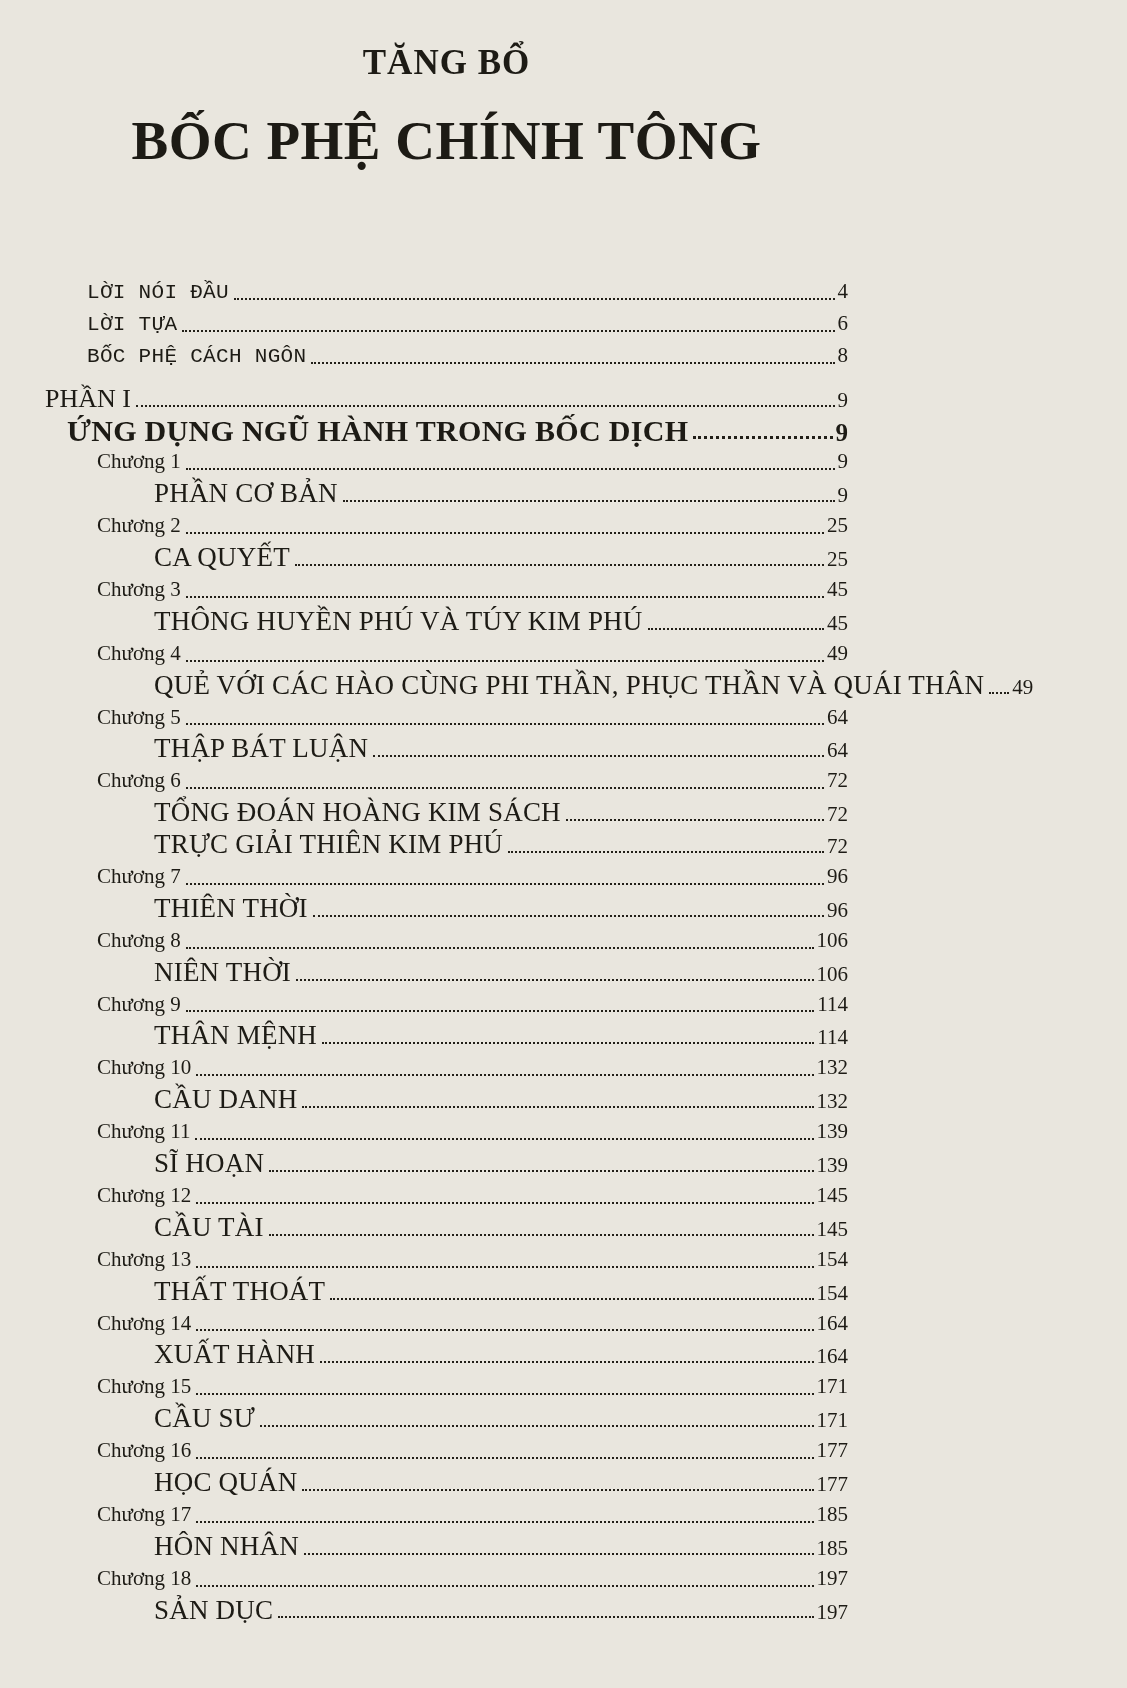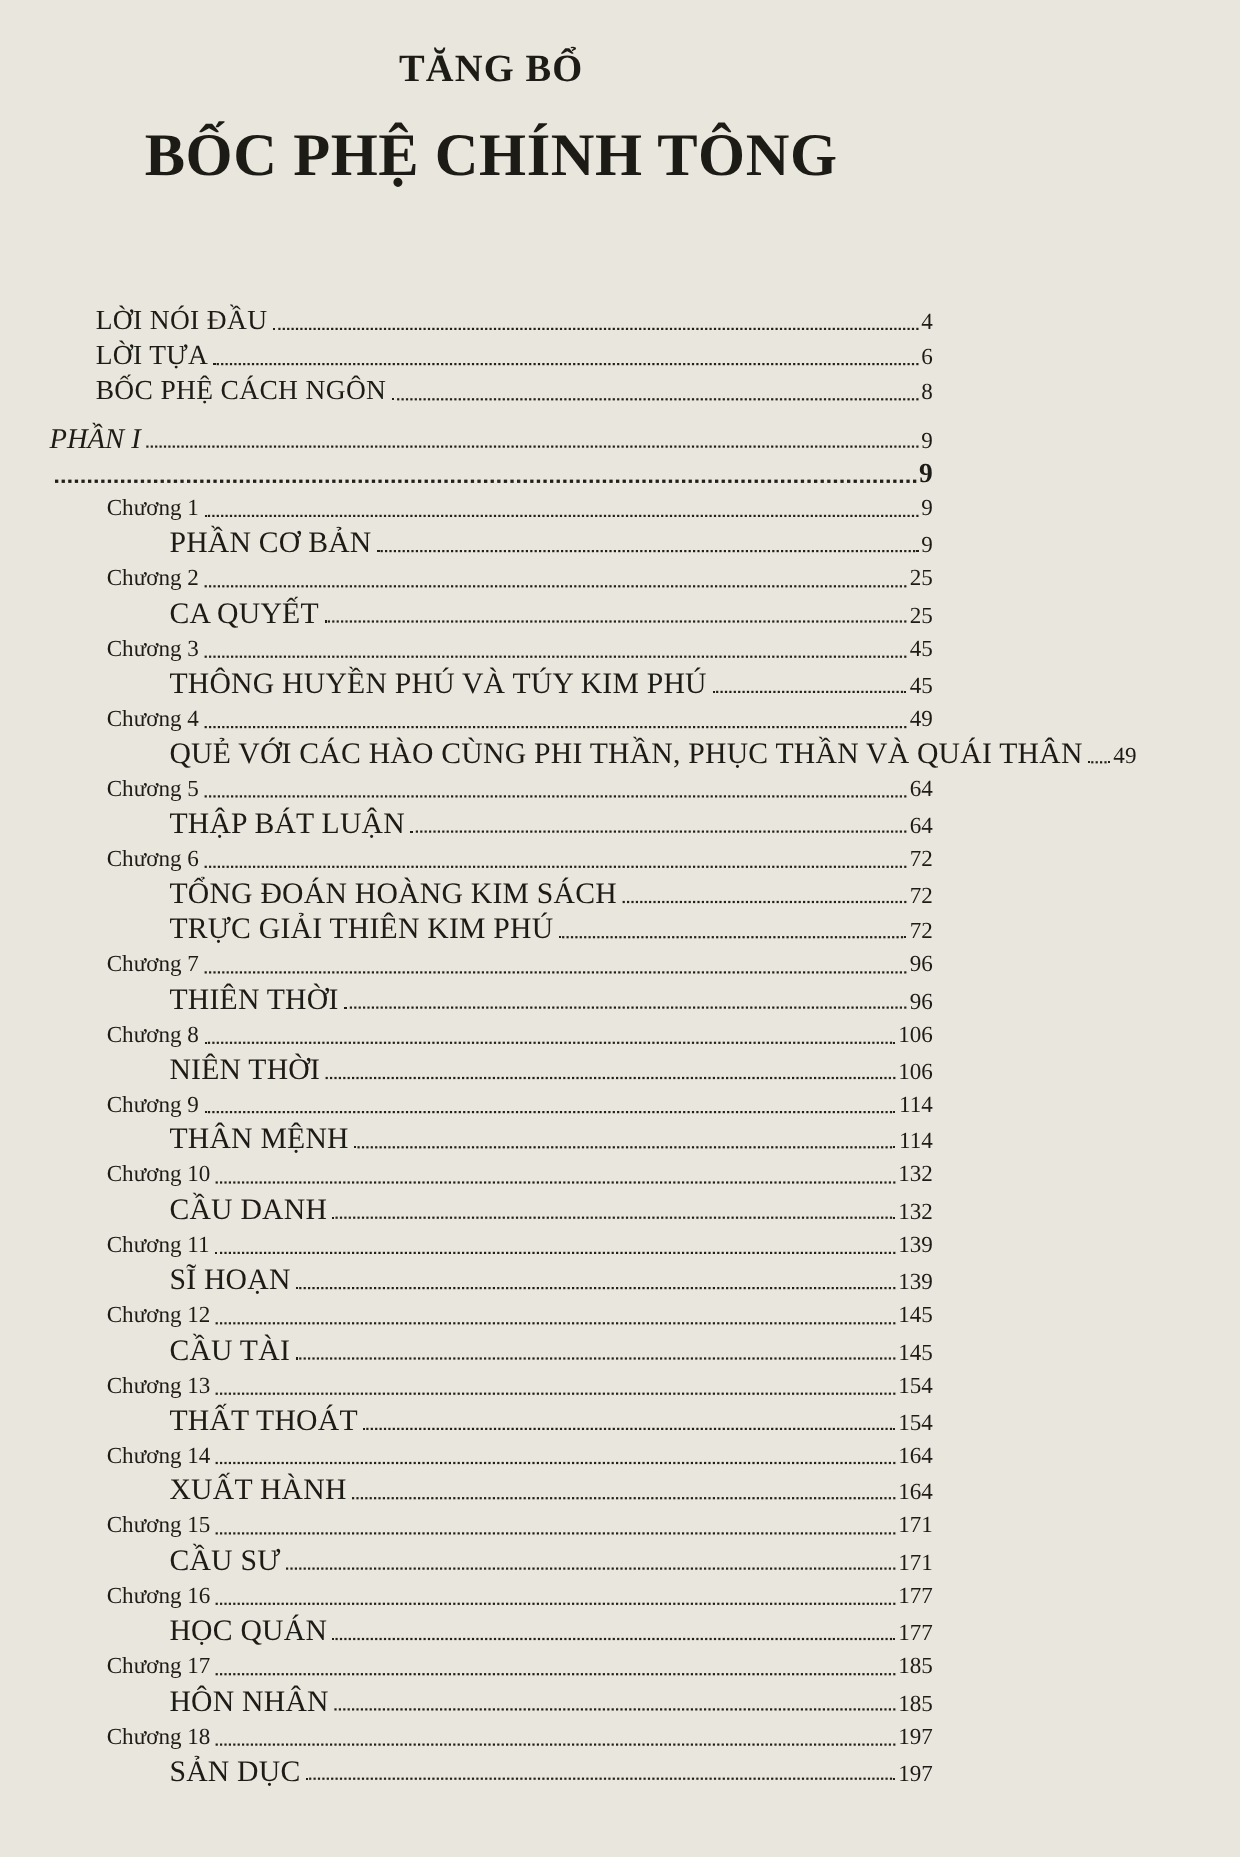--- a/index.html
+++ b/index.html
@@ -57,22 +57,22 @@
     align-self: flex-end;
     margin: 0 3px 8px 5px;
     border-bottom: 2px dotted #221f18;
     min-width: 20px;
   }
   .page-num {
     font-size: 21px;
     text-align: right;
   }
   
-  .t-front .label        { font-size: 25px; margin-left: 42px; letter-spacing: 0.3px; }
-  .t-part .label         { font-size: 26px; margin-left: 0;  font-style: italic; }
+  .t-front .label        { font-size: 21px; margin-left: 42px; letter-spacing: 0.3px; font-family: Liberation Mono, monospace; }
+  .t-part .label         { font-size: 26px; margin-left: 0;  }
   .t-part-title .label   { font-size: 30px; margin-left: 22px; font-weight: bold; letter-spacing: 0.3px; }
   .t-chapter .label      { font-size: 21px; margin-left: 52px; }
   .t-chapter-title .label{ font-size: 27px; margin-left: 109px; letter-spacing: 0.2px; }
   .t-part-title .dots    { border-bottom-width: 3px; margin-bottom: 7px; }
   .t-part-title .page-num{ font-size: 25px; font-weight: bold; }
 </style>
 </head>
 <body>
 
 <div class="page-wrap">
@@ -93,20 +93,21 @@
         <span class="label">BỐC PHỆ CÁCH NGÔN</span>
         <span class="dots"></span>
         <span class="page-num">8</span>
       </div>
       <div class="row t-part gap-before">
         <span class="label">PHẦN I</span>
         <span class="dots"></span>
         <span class="page-num">9</span>
       </div>
       <div class="row t-part-title">
+        <span class="label">ỨNG DỤNG NGŨ HÀNH TRONG BỐC DỊCH</span>
         <span class="dots"></span>
         <span class="page-num">9</span>
       </div>
       <div class="row t-chapter">
         <span class="label">Chương 1</span>
         <span class="dots"></span>
         <span class="page-num">9</span>
       </div>
       <div class="row t-chapter-title">
         <span class="label">PHẦN CƠ BẢN</span>

